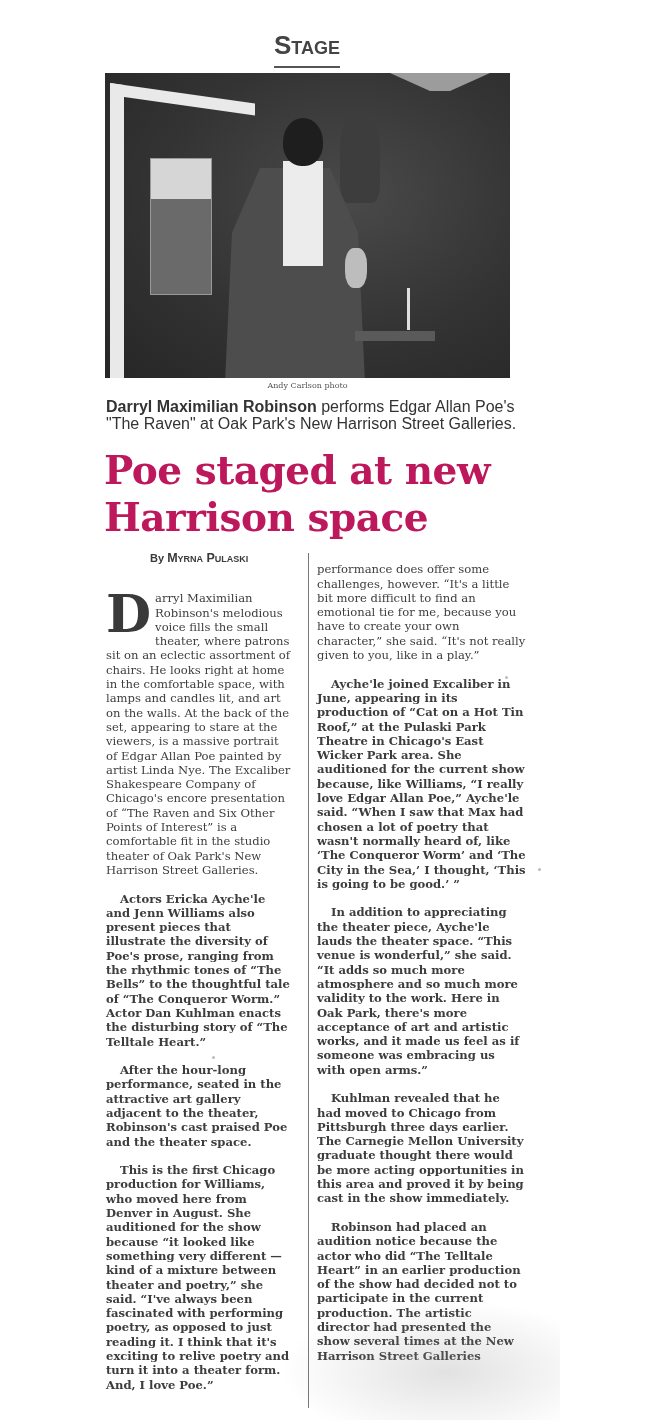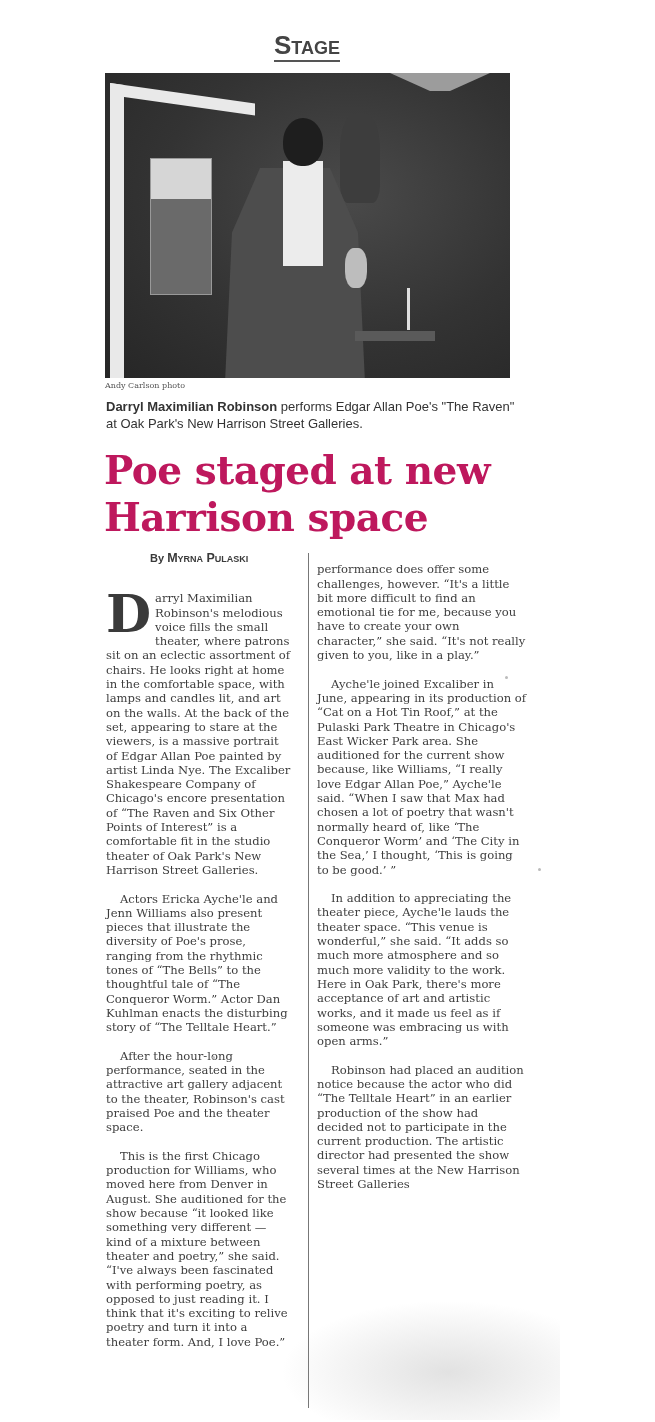--- a/index.html
+++ b/index.html
@@ -7,21 +7,21 @@
       width: 655px; height: 1422px; position: relative; overflow: hidden;
       background: #ffffff;
       font-family: "DejaVu Serif", serif;
       color: #3a3a3a;
     }
     .section-label {
       position: absolute; left: 0; width: 614px; top: 30px; text-align: center;
       font-family: "Liberation Sans", sans-serif; font-weight: bold;
       font-size: 26px; color: #444; letter-spacing: 0px;
     }
-    .section-label span { border-bottom: 2px solid #555; padding-bottom: 0; font-variant: small-caps; }
+    .section-label span { border-bottom: 2px solid #555; padding-bottom: 6px; font-variant: small-caps; }
 
     .photo {
       position: absolute; left: 105px; top: 73px; width: 405px; height: 305px;
       background: #2e2e2e; overflow: hidden;
     }
     .photo .wall { position:absolute; inset:0;
       background: radial-gradient(ellipse at 60% 40%, #4a4a4a 0%, #333 55%, #262626 100%); }
     .photo .door-frame { position:absolute; left:5px; top:10px; width:145px; height:300px;
       border-left: 14px solid #e9e9e9; border-top: 12px solid #e9e9e9; box-sizing:border-box;
       transform: skewY(8deg); transform-origin: left top; }
@@ -33,26 +33,26 @@
     .photo .coat { position:absolute; left:120px; top:95px; width:140px; height:215px; background:#4d4d4d;
       clip-path: polygon(25% 0, 75% 0, 95% 30%, 100% 100%, 0 100%, 5% 30%); }
     .photo .shirt { position:absolute; left:178px; top:88px; width:40px; height:105px; background:#ececec; }
     .photo .head { position:absolute; left:178px; top:45px; width:40px; height:48px; border-radius: 50% 50% 45% 45%; background:#1e1e1e; }
     .photo .hand { position:absolute; left:240px; top:175px; width:22px; height:40px; background:#bdbdbd; border-radius: 40%; }
     .photo .bust { position:absolute; left:235px; top:40px; width:40px; height:90px; background:#3d3d3d; border-radius: 40% 40% 20% 20%; }
     .photo .candle { position:absolute; left:302px; top:215px; width:3px; height:42px; background:#e0e0e0; }
     .photo .table { position:absolute; left:250px; top:258px; width:80px; height:10px; background:#5a5a5a; }
 
     .credit {
-      position: absolute; left: 105px; width: 405px; top: 381px; text-align: left;
+      position: absolute; left: 105px; width: 405px; top: 381px; text-align: center;
       font-family: "DejaVu Serif", serif; font-size: 8px; color: #555;
     }
     .caption {
       position: absolute; left: 106px; top: 398px; width: 412px;
-      font-family: "Liberation Sans", sans-serif; font-size: 13px; line-height: 17px; color: #333;
+      font-family: "Liberation Sans", sans-serif; font-size: 16px; line-height: 17px; color: #333;
     }
     .caption b { font-weight: bold; }
     .headline {
       position: absolute; left: 104px; top: 447px; width: 420px;
       font-family: "DejaVu Serif", serif; font-weight: bold; font-size: 39px; line-height: 47px;
       color: #be185d; letter-spacing: -0.5px;
     }
     .byline {
       position: absolute; left: 150px; top: 551px;
       font-family: "Liberation Sans", sans-serif; font-size: 11px; font-weight: bold; color: #3a3a3a;
@@ -62,21 +62,21 @@
     .col {
       position: absolute; font-family: "DejaVu Serif", serif; font-size: 11.6px; line-height: 14.3px;
       color: #3d3d3d; white-space: pre-line;
     }
     .col1 { left: 106px; top: 577px; width: 186px; }
     .col2 { left: 317px; top: 548px; width: 210px; }
     .rule { position: absolute; left: 308px; top: 553px; width: 1px; height: 855px; background: #777; }
     .dropcap { float:left; font-family:"DejaVu Serif", serif; font-weight:bold; font-size: 52px; line-height: 42px;
       color:#3a3a3a; margin: 2px 4px 0 0; }
     .p { margin: 0; }
-    .indent { text-indent: 14px; }
+    .indent { text-indent: 14px; font-weight: bold; }
     .speck { position:absolute; width:3px; height:3px; background:#bbb; border-radius:50%; }
     .grime { position:absolute; left:280px; top:1300px; width:280px; height:120px;
       background: radial-gradient(ellipse at 60% 60%, rgba(150,150,150,0.28), rgba(255,255,255,0) 70%); }
   </style>
 </head>
 <body>
 
 <div class="section-label"><span>Stage</span></div>
 
 <div class="photo">
@@ -109,19 +109,20 @@
   <p class="p"><span class="dropcap">D</span><span>arryl Maximilian Robinson's melodious voice fills the small theater, where patrons sit on an eclectic assortment of chairs. He looks right at home in the comfortable space, with lamps and candles lit, and art on the walls. At the back of the set, appearing to stare at the viewers, is a massive portrait of Edgar Allan Poe painted by artist Linda Nye. The Excaliber Shakespeare Company of Chicago's encore presentation of “The Raven and Six Other Points of Interest” is a comfortable fit in the studio theater of Oak Park's New Harrison Street Galleries.</span></p>
   <p class="p indent">Actors Ericka Ayche'le and Jenn Williams also present pieces that illustrate the diversity of Poe's prose, ranging from the rhythmic tones of “The Bells” to the thoughtful tale of “The Conqueror Worm.” Actor Dan Kuhlman enacts the disturbing story of “The Telltale Heart.”</p>
   <p class="p indent">After the hour-long performance, seated in the attractive art gallery adjacent to the theater, Robinson's cast praised Poe and the theater space.</p>
   <p class="p indent">This is the first Chicago production for Williams, who moved here from Denver in August. She auditioned for the show because “it looked like something very different — kind of a mixture between theater and poetry,” she said. “I've always been fascinated with performing poetry, as opposed to just reading it. I think that it's exciting to relive poetry and turn it into a theater form. And, I love Poe.”</p>
 </div>
 
 <div class="col col2">
   <p class="p">performance does offer some challenges, however. “It's a little bit more difficult to find an emotional tie for me, because you have to create your own character,” she said. “It's not really given to you, like in a play.”</p>
   <p class="p indent">Ayche'le joined Excaliber in June, appearing in its production of “Cat on a Hot Tin Roof,” at the Pulaski Park Theatre in Chicago's East Wicker Park area. She auditioned for the current show because, like Williams, “I really love Edgar Allan Poe,” Ayche'le said. “When I saw that Max had chosen a lot of poetry that wasn't normally heard of, like ‘The Conqueror Worm’ and ‘The City in the Sea,’ I thought, ‘This is going to be good.’ ”</p>
   <p class="p indent">In addition to appreciating the theater piece, Ayche'le lauds the theater space. “This venue is wonderful,” she said. “It adds so much more atmosphere and so much more validity to the work. Here in Oak Park, there's more acceptance of art and artistic works, and it made us feel as if someone was embracing us with open arms.”</p>
+  <p class="p indent">Kuhlman revealed that he had moved to Chicago from Pittsburgh three days earlier. The Carnegie Mellon University graduate thought there would be more acting opportunities in this area and proved it by being cast in the show immediately.</p>
   <p class="p indent">Robinson had placed an audition notice because the actor who did “The Telltale Heart” in an earlier production of the show had decided not to participate in the current production. The artistic director had presented the show several times at the New Harrison Street Galleries</p>
 </div>
 
 <div class="grime"></div>
 <div class="speck" style="left:505px;top:676px"></div>
 <div class="speck" style="left:538px;top:868px"></div>
 <div class="speck" style="left:212px;top:1056px"></div>
 
 </body></html>

